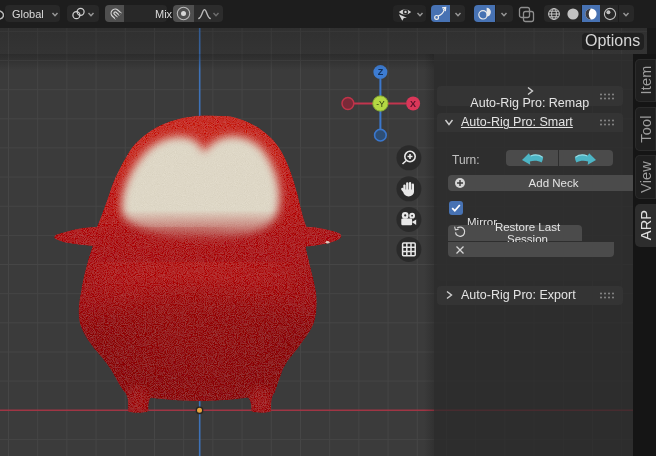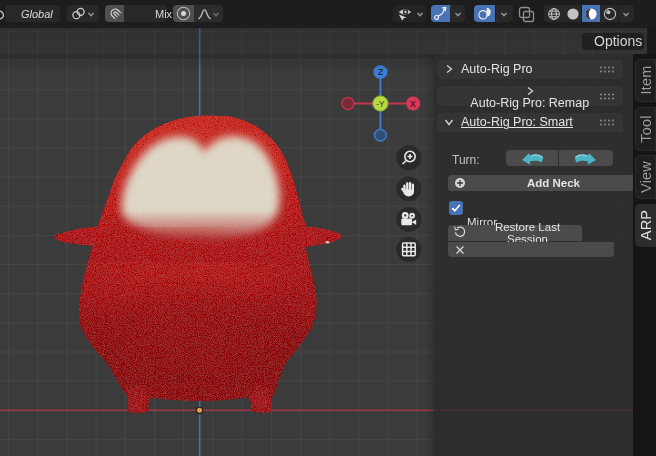--- a/index.html
+++ b/index.html
@@ -188,21 +188,21 @@
   </svg>
   <div class="abs" style="left:0;top:28px;width:656px;height:26px;background:linear-gradient(rgba(16,16,16,0.26),rgba(16,16,16,0.17));"></div>
   <div class="abs" style="left:0;top:26.8px;width:656px;height:1.4px;background:#151515;"></div>
   <div class="abs" style="left:0;top:54px;width:434px;height:16px;background:linear-gradient(rgba(10,10,10,0.30),rgba(10,10,10,0));"></div>
   <div class="abs" style="left:424px;top:54px;width:10px;height:402px;background:linear-gradient(to left,rgba(10,10,10,0.20),rgba(10,10,10,0));"></div>
   <div id="hdr">
     <svg class="abs" style="left:0;top:10px" width="4" height="10" viewBox="0 0 4 10">
         <path d="M0,1 C2.5,2 3.5,4 3.5,5 C3.5,6.5 2,8.5 0,9" stroke="#bbbbbb" stroke-width="1.4" fill="none"></path>
       </svg>
     <div class="hbtn" style="left:5px;width:55px;">
-      <span class="htxt" style="margin-left:16px;font-style:italic;">Global</span>
+      <span class="htxt" style="margin-left:7px;">Global</span>
       <svg class="chev" style="margin-left:6px" viewBox="0 0 10 10">
           <path d="M2.5,4 L5,6.8 L7.5,4" stroke="#999" stroke-width="1.4" fill="none"></path>
         </svg>
     </div>
     <div class="hbtn" style="left:67px;width:32px;">
       <svg style="margin-left:4px" width="15" height="15" viewBox="0 0 15 15" fill="none" stroke="#d0d0d0" stroke-width="1.25">
         <circle cx="5.4" cy="9.2" r="3.5"></circle>
           <circle cx="9.6" cy="5.8" r="3.5"></circle>
       </svg>
       <svg class="chev" viewBox="0 0 10 10">
@@ -303,45 +303,27 @@
       </svg>
     </div>
     <div class="hbtn" style="left:618.5px;width:15.5px;border-radius:0 4px 4px 0;">
       <svg class="chev" style="margin-left:2px" viewBox="0 0 10 10">
           <path d="M2.5,4 L5,6.8 L7.5,4" stroke="#999" stroke-width="1.4" fill="none"></path>
         </svg>
     </div>
   </div>
   <div id="toolrow">
     <div class="abs" style="left:582px;top:32.5px;width:61.5px;height:17px;background:#202020;border-radius:4px;display:flex;align-items:center;">
-      <span style="color:#d5d5d5;font-size:14px;margin-left:12px;">Options</span>
+      <span style="color:#d5d5d5;font-size:16px;margin-left:3px;">Options</span>
       <svg class="chev" style="margin-left:4px" width="10" height="10" viewBox="0 0 10 10">
           <path d="M2.5,3.5 L5,6.3 L7.5,3.5" stroke="#b0b0b0" stroke-width="1.4" fill="none"></path>
         </svg>
     </div>
   </div>
   <div id="region">
-    <div class="phead" style="top:5.5px;">
-      <svg class="parrow" viewBox="0 0 10 10">
-          <path d="M3,1.5 L7.5,5 L3,8.5" stroke="#cecece" stroke-width="1.4" fill="none"></path>
-        </svg>
-      <span>Auto-Rig Pro</span>
-      <svg class="grip" viewBox="0 0 16 7">
-          <g fill="#8a8a8a">
-            <circle cx="2" cy="1.5" r="1"></circle>
-            <circle cx="6" cy="1.5" r="1"></circle>
-            <circle cx="10" cy="1.5" r="1"></circle>
-            <circle cx="14" cy="1.5" r="1"></circle>
-            <circle cx="2" cy="5.5" r="1"></circle>
-            <circle cx="6" cy="5.5" r="1"></circle>
-            <circle cx="10" cy="5.5" r="1"></circle>
-            <circle cx="14" cy="5.5" r="1"></circle>
-          </g>
-        </svg>
-    </div>
     <div class="phead" style="top:32.2px;flex-direction:column;">
       <svg class="parrow" viewBox="0 0 10 10">
           <path d="M3,1.5 L7.5,5 L3,8.5" stroke="#cecece" stroke-width="1.4" fill="none"></path>
         </svg>
       <span>Auto-Rig Pro: Remap</span>
       <svg class="grip" viewBox="0 0 16 7">
           <g fill="#8a8a8a">
             <circle cx="2" cy="1.5" r="1"></circle>
             <circle cx="6" cy="1.5" r="1"></circle>
             <circle cx="10" cy="1.5" r="1"></circle>
@@ -378,21 +360,21 @@
             <path d="M23.2,5.6 C20,2.9 14.6,2 10.2,3.8 L8.9,1.3 L2,8.1 L10.3,12.7 L9.9,9.5 C13.8,8.1 18.6,8.6 21.6,10.6 C22.4,9 23,7.3 23.2,5.6 Z" fill="#4db5c5"></path>
             <path d="M22.6,5.2 C19.6,3 14.8,2.3 10.6,3.9" stroke="#93dbe4" stroke-width="1.1" fill="none"></path>
           </svg>
       </div>
       <div class="wbtn" style="left:121.8px;top:18px;width:54.7px;height:16.4px;border-radius:0 4px 4px 0;">
         <svg width="24" height="13" viewBox="0 0 24 13">
             <path d="M0.8,5.6 C4,2.9 9.4,2 13.8,3.8 L15.1,1.3 L22,8.1 L13.7,12.7 L14.1,9.5 C10.2,8.1 5.4,8.6 2.4,10.6 C1.6,9 1,7.3 0.8,5.6 Z" fill="#4db5c5"></path>
             <path d="M1.4,5.2 C4.4,3 9.2,2.3 13.4,3.9" stroke="#93dbe4" stroke-width="1.1" fill="none"></path>
           </svg>
       </div>
-      <div class="wbtn" style="left:10.5px;top:42.5px;width:188px;height:16.4px;border-radius:4px;font-weight:bold;">
+      <div class="wbtn" style="left:10.5px;top:42.5px;width:188px;height:16.4px;border-radius:4px;">
         <svg class="abs" style="left:6px;top:2.2px" width="12" height="12" viewBox="0 0 12 12">
             <circle cx="6" cy="6" r="5" fill="#d6d6d6"></circle>
             <path d="M3,6 h6 M6,3 v6" stroke="#3a3a3a" stroke-width="1.4"></path>
           </svg>
         <span style="margin-left:24px;flex:1;text-align:center;">Add Neck</span>
       </div>
       <div class="abs" style="left:11.5px;top:68.6px;width:14px;height:14px;background:#4772b3;border-radius:3px;">
         <svg width="14" height="14" viewBox="0 0 14 14">
             <path d="M3.2,7.2 L5.8,9.8 L10.8,4" stroke="#fff" stroke-width="1.8" fill="none"></path>
           </svg>
@@ -404,20 +386,38 @@
             <path d="M0.6,0.7 L1.4,3.9 L4.6,3.2" stroke-width="1.1"></path>
           </svg>
         <span style="margin-left:26px;flex:1;text-align:center;">Restore Last Session</span>
       </div>
       <div class="wbtn" style="left:10.5px;top:109.6px;width:166px;height:15.9px;border-radius:0 0 4px 4px;">
         <svg class="abs" style="left:7px;top:3px" width="10" height="10" viewBox="0 0 10 10">
             <path d="M1.5,1.5 L8.5,8.5 M8.5,1.5 L1.5,8.5" stroke="#d6d6d6" stroke-width="1.3"></path>
           </svg>
       </div>
     </div>
+    <div class="phead" style="top:231.5px;">
+      <svg class="parrow" viewBox="0 0 10 10">
+          <path d="M3,1.5 L7.5,5 L3,8.5" stroke="#cecece" stroke-width="1.4" fill="none"></path>
+        </svg>
+      <span>Auto-Rig Pro: Export</span>
+      <svg class="grip" viewBox="0 0 16 7">
+          <g fill="#8a8a8a">
+            <circle cx="2" cy="1.5" r="1"></circle>
+            <circle cx="6" cy="1.5" r="1"></circle>
+            <circle cx="10" cy="1.5" r="1"></circle>
+            <circle cx="14" cy="1.5" r="1"></circle>
+            <circle cx="2" cy="5.5" r="1"></circle>
+            <circle cx="6" cy="5.5" r="1"></circle>
+            <circle cx="10" cy="5.5" r="1"></circle>
+            <circle cx="14" cy="5.5" r="1"></circle>
+          </g>
+        </svg>
+    </div>
   </div>
   <div class="abs" style="left:647px;top:28px;width:9px;height:26px;background:#191919;"></div>
   <div id="tabstrip">
     <div class="tab" style="top:4.5px;height:43.5px;">
         <div class="tabtxt" style="left:-11.25px;top:11.75px;width:43.5px;height:20px;">Item</div>
       </div>
     <div class="tab" style="top:53px;height:43.5px;">
         <div class="tabtxt" style="left:-11.25px;top:11.75px;width:43.5px;height:20px;">Tool</div>
       </div>
     <div class="tab" style="top:101px;height:43.5px;">

